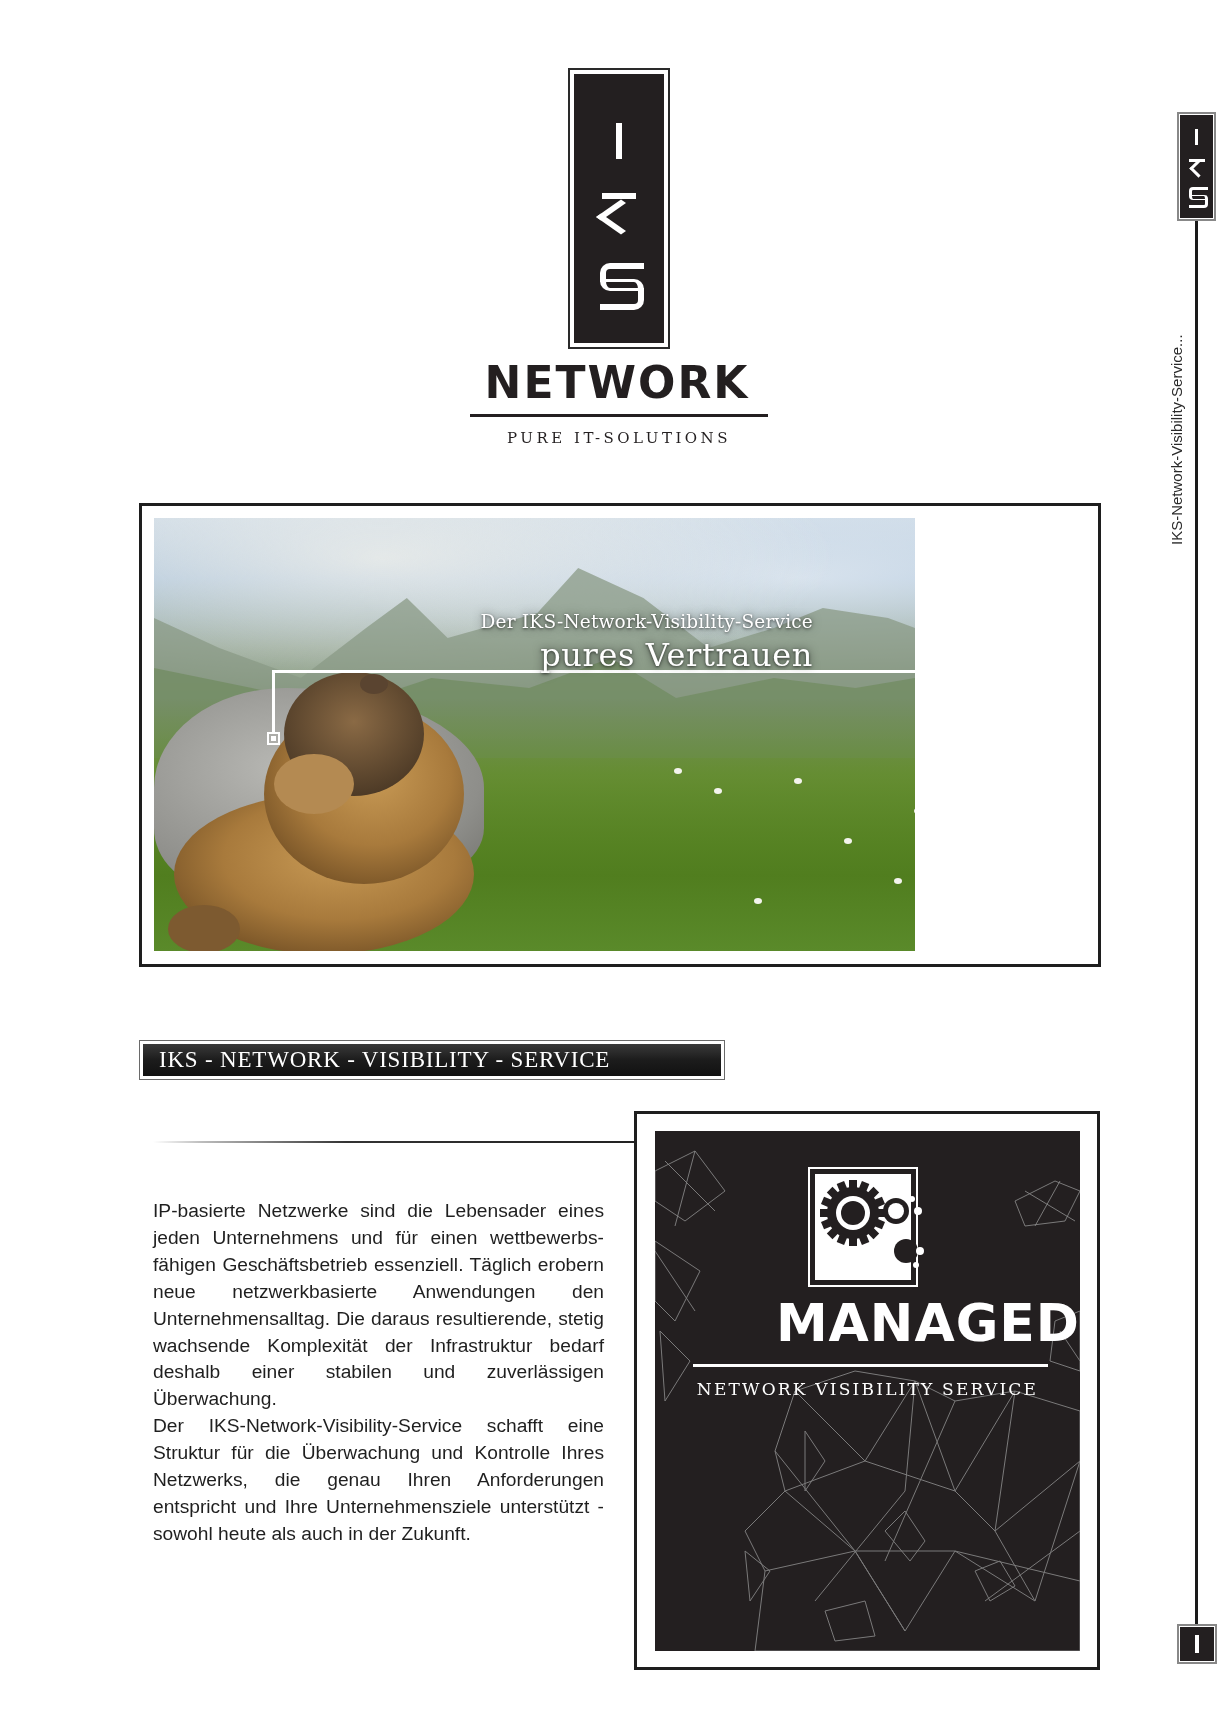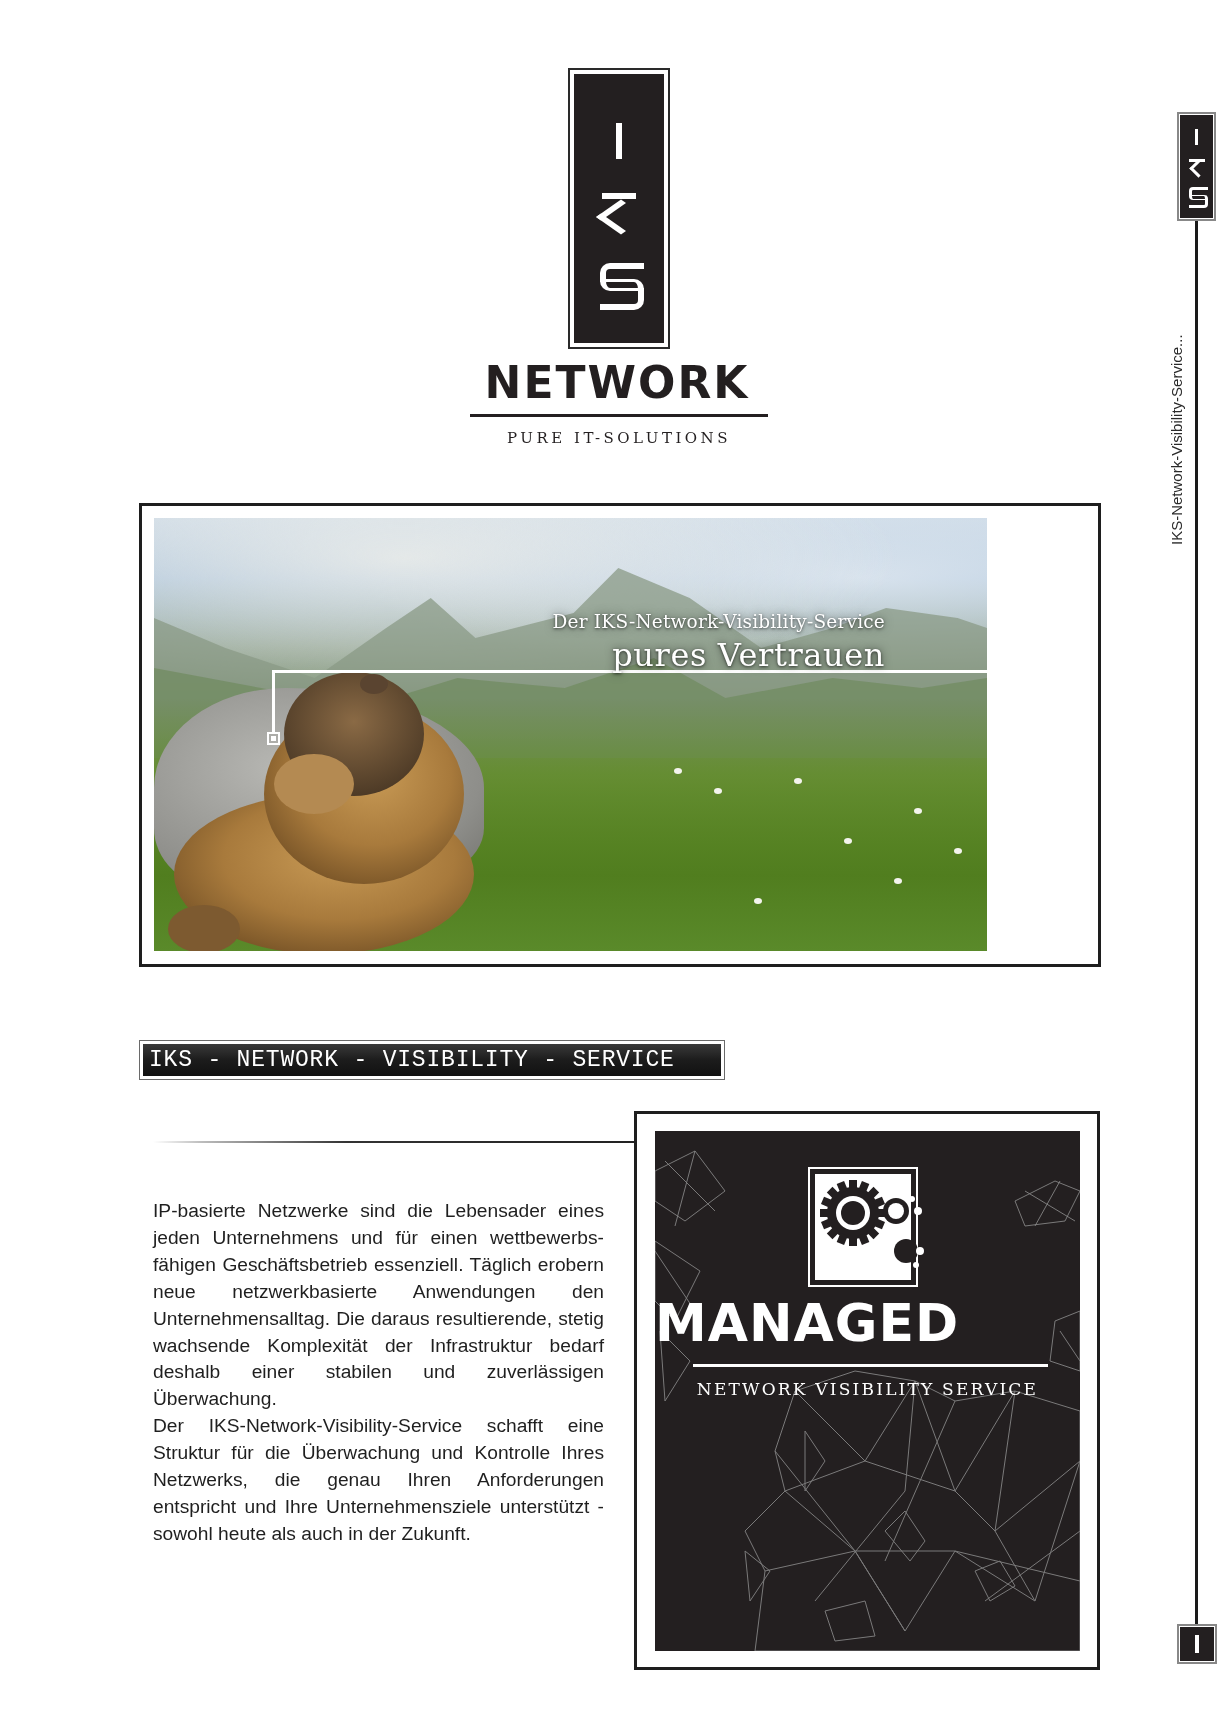--- a/index.html
+++ b/index.html
@@ -71,21 +71,21 @@
     display: flex; align-items: center; justify-content: center;
   }
   .page-num { width: 4px; height: 18px; background: #fff; font-size: 0; color: transparent; }
 
   
   .banner-frame {
     position: absolute; left: 139px; top: 503px; width: 962px; height: 464px;
     border: 3px solid #1e1e1e; background: #fff;
   }
   .banner-image {
-    position: absolute; left: 154px; top: 518px; width: 833px; height: 433px; overflow: hidden;
+    position: absolute; left: 154px; top: 518px; width: 761px; height: 433px; overflow: hidden;
     background: linear-gradient(180deg, #c9d8e6 0%, #a9c2da 14%, #98a99a 30%, #7a8f6a 46%, #6f8f45 62%, #5f8a2e 78%, #4f7a22 100%);
   }
   .sky-glow { position: absolute; left: 0; top: 0; width: 100%; height: 46%;
     background: radial-gradient(ellipse at 30% 20%, rgba(240,240,235,0.8), rgba(200,215,230,0) 60%),
                 radial-gradient(ellipse at 85% 30%, rgba(235,240,245,0.7), rgba(200,215,230,0) 50%); }
   .mountains { position: absolute; left: 0; top: 40px; width: 100%; height: 200px; }
   .meadow { position: absolute; left: 0; bottom: 0; width: 100%; height: 58%;
     background: linear-gradient(180deg, rgba(120,150,60,0) 0%, rgba(96,140,40,0.7) 30%, rgba(80,125,30,0.95) 70%, #5a8a2a 100%); }
   .rock { position: absolute; left: 0; top: 170px; width: 330px; height: 200px;
     background: radial-gradient(ellipse at 40% 40%, #b8b8b4, #8e8e8a 70%, #6f6f6a);
@@ -104,22 +104,22 @@
   .callout-dot::after { content: ""; position: absolute; left: 2px; top: 2px; width: 5px; height: 5px; background: #fff; }
 
   
   .section-badge {
     position: absolute; left: 139px; top: 1040px; width: 586px; height: 40px;
     border: 1px solid #6a6a6a; background: #fff; padding: 3px;
   }
   .section-badge-inner {
     width: 100%; height: 100%;
     background: linear-gradient(180deg, #3a3a3a 0%, #1c1c1c 50%, #111 100%);
-    display: flex; align-items: center; padding-left: 6px;
-    color: #fff; font-family: Liberation Mono, monospace; font-size: 23px; letter-spacing: 0.8px; white-space: nowrap;
+    display: flex; align-items: center; padding-left: 16px;
+    color: #fff; font-family: Liberation Serif, serif; font-size: 23px; letter-spacing: 0.8px; white-space: nowrap;
   }
 
   
   .section-heading {
     position: absolute; left: 153px; top: 1104px; width: 470px;
     font-family: "DejaVu Serif", serif; font-weight: bold; font-size: 23px; line-height: 34px; color: #262626;
   }
   .heading-rule { position: absolute; left: 153px; top: 1141px; width: 483px; height: 2px;
     background: linear-gradient(90deg, #fff 0%, #bdbdbd 10%, #333 40%, #222 100%); }
   .body-text {
@@ -136,21 +136,21 @@
     border: 3px solid #1e1e1e; background: #fff;
   }
   .managed-panel {
     position: absolute; left: 655px; top: 1131px; width: 425px; height: 520px; background: #231f20; overflow: hidden;
   }
   .mesh { position: absolute; left: 0; top: 0; width: 100%; height: 100%; }
   .gear-logo {
     position: absolute; left: 153px; top: 36px; width: 122px; height: 120px;
   }
   .managed-title {
-    position: absolute; left: 0; top: 162px; width: 100%; text-align: left;
+    position: absolute; left: 0; top: 162px; width: 100%; text-align: right;
     font-family: "DejaVu Sans", sans-serif; font-weight: bold; font-size: 52px; letter-spacing: 1px; color: #fff; line-height: 60px;
   }
   .managed-rule { position: absolute; left: 38px; top: 233px; width: 355px; height: 3px; background: #fff; }
   .managed-sub {
     position: absolute; left: 0; top: 248px; width: 100%; text-align: center;
     font-family: "DejaVu Serif", serif; font-size: 17px; letter-spacing: 2.2px; color: #fff;
   }
 </style>
 </head>
 <body>

